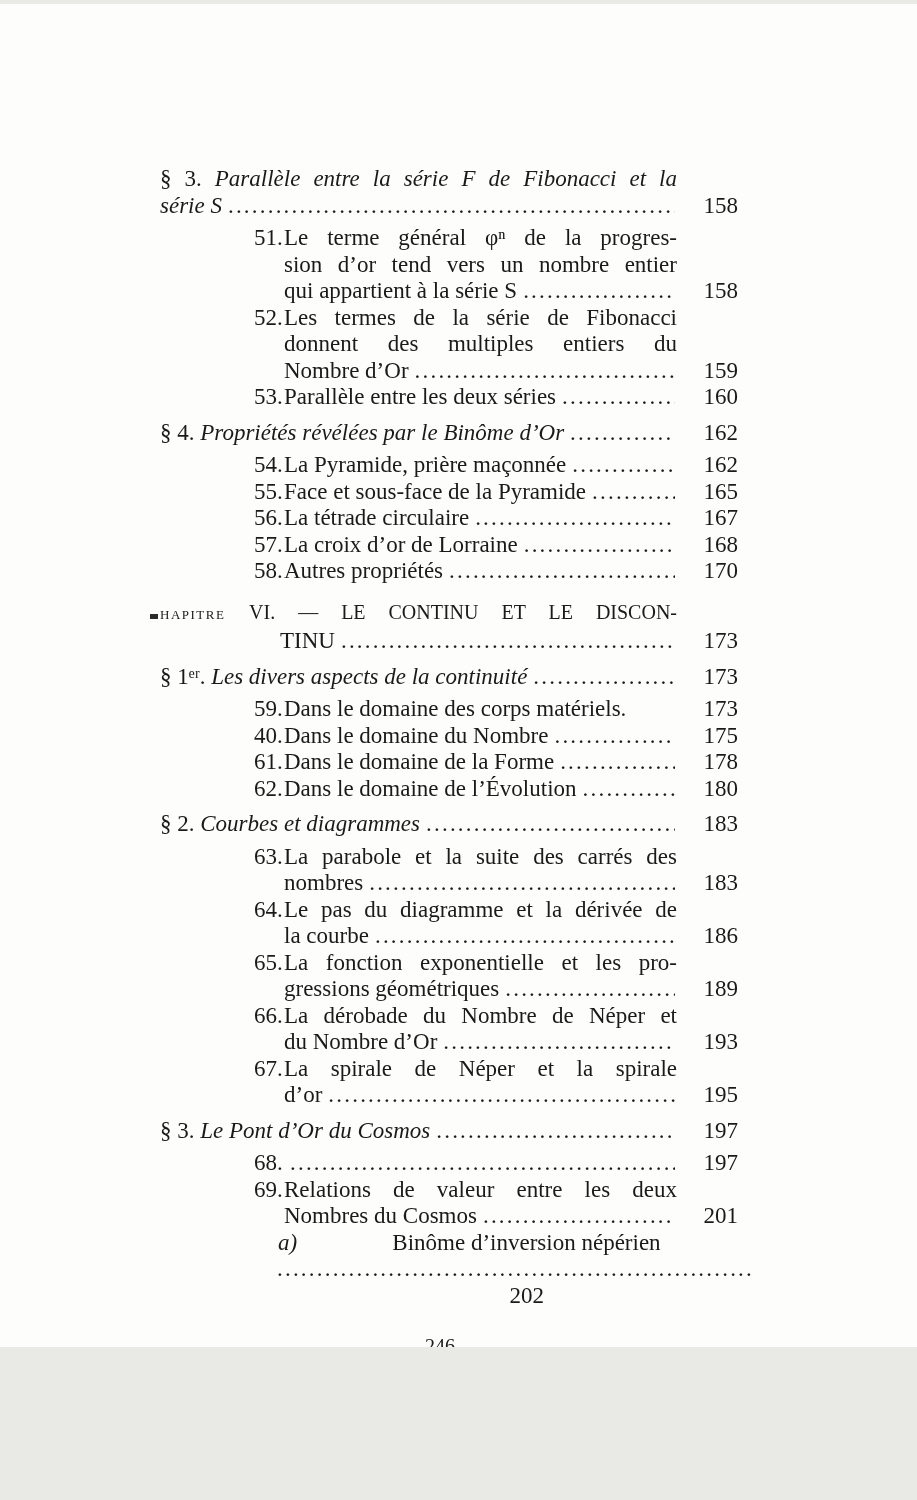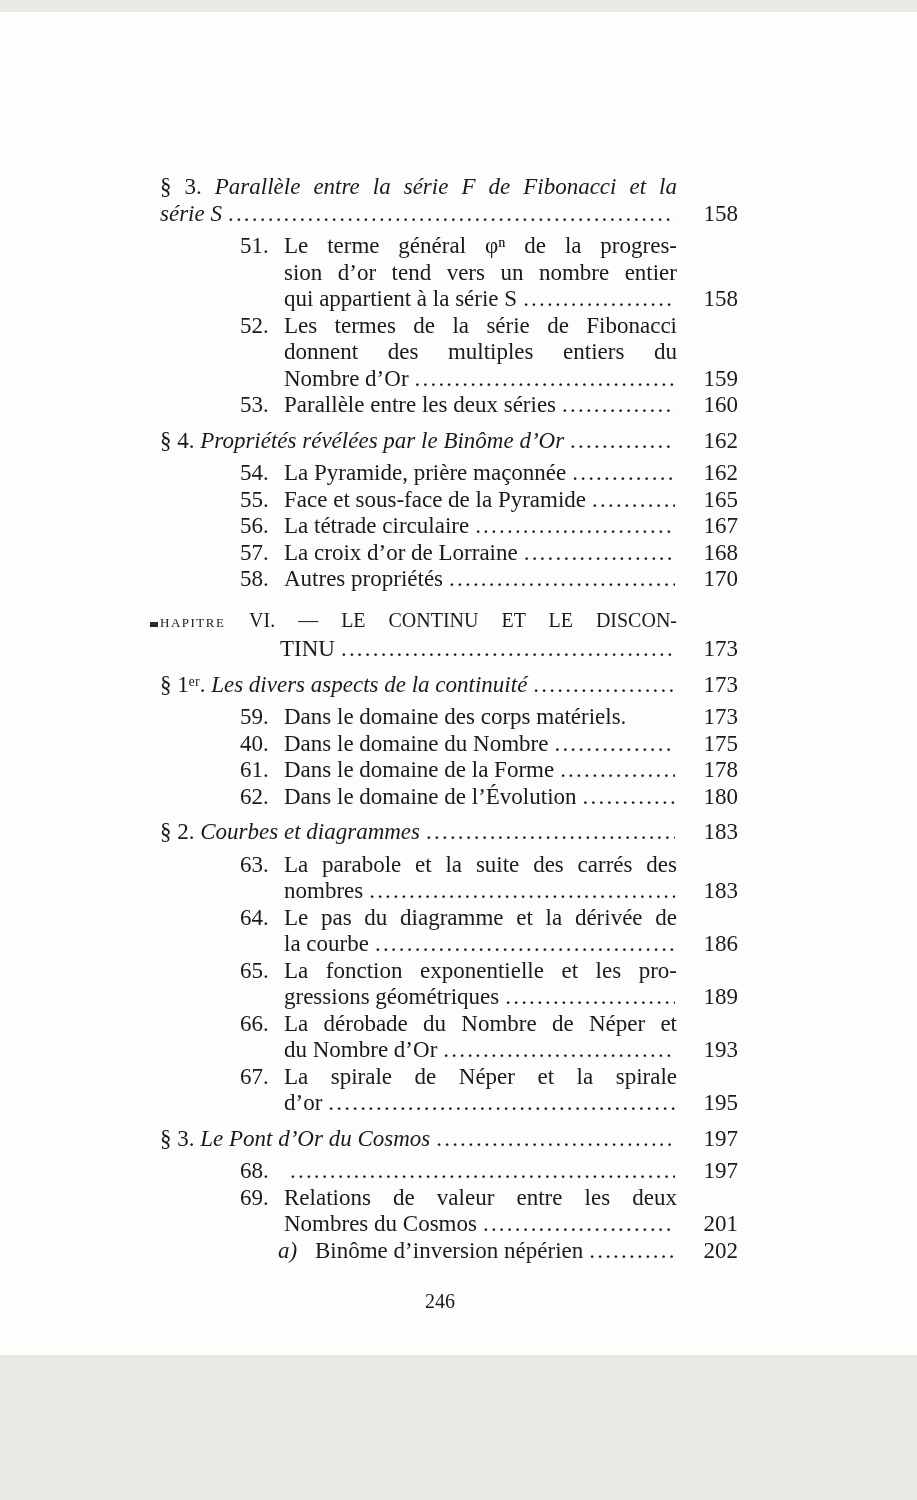--- a/index.html
+++ b/index.html
@@ -1,34 +1,34 @@
 <!DOCTYPE html>
 <html lang="fr"><head>
 <meta charset="utf-8">
 <style>
   html,body { margin:0; padding:0; background:#e9e9e6; }
   .page {
     position:relative;
     width:917px; height:1343px;
-    margin:12px auto;
+    margin:4px auto;
     background:#fdfdfb;
     color:#1a1a1a;
     font-family:"Liberation Serif","DejaVu Serif",serif;
     overflow:hidden;
   }
   .toc {
     position:absolute; left:160px; top:162px; width:578px;
     font-size:23px; line-height:26.5px;
   }
   .entry { position:relative; }
   .entry .label { position:absolute; top:0; white-space:nowrap; }
-  .item .label { left:80px; }
+  .item .label { left:94px; }
   .item .line { padding-left:124px; }
   .subitem .label { left:118px; font-style:italic; }
-  .subitem .line { padding-left:155px; }
+  .subitem .line { padding-left:155px;flex-direction:column; }
   .chapter .line { padding-left:120px; }
   .chapter .line.chap-first { padding-left:0; }
   .section { margin-top:9px; margin-bottom:6px; }
   .section:first-child { margin-top:0; }
   .chapter { margin-top:14px; margin-bottom:8px; }
   .line.just { text-align:justify; text-align-last:justify; margin-right:61px; }
   .line.last { display:flex; align-items:center; }
   .line.last .content { white-space:nowrap; flex:none; }
   .leader {
     flex:1 1 auto; min-width:0;

